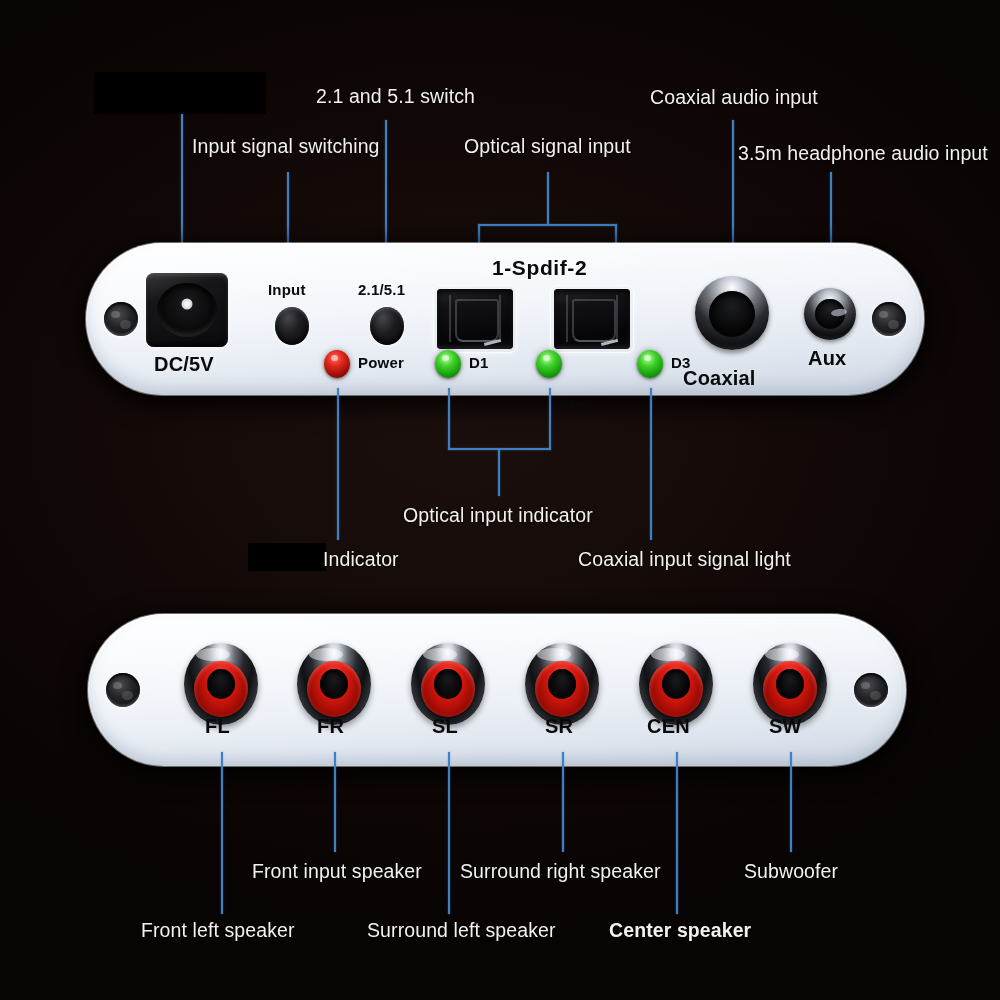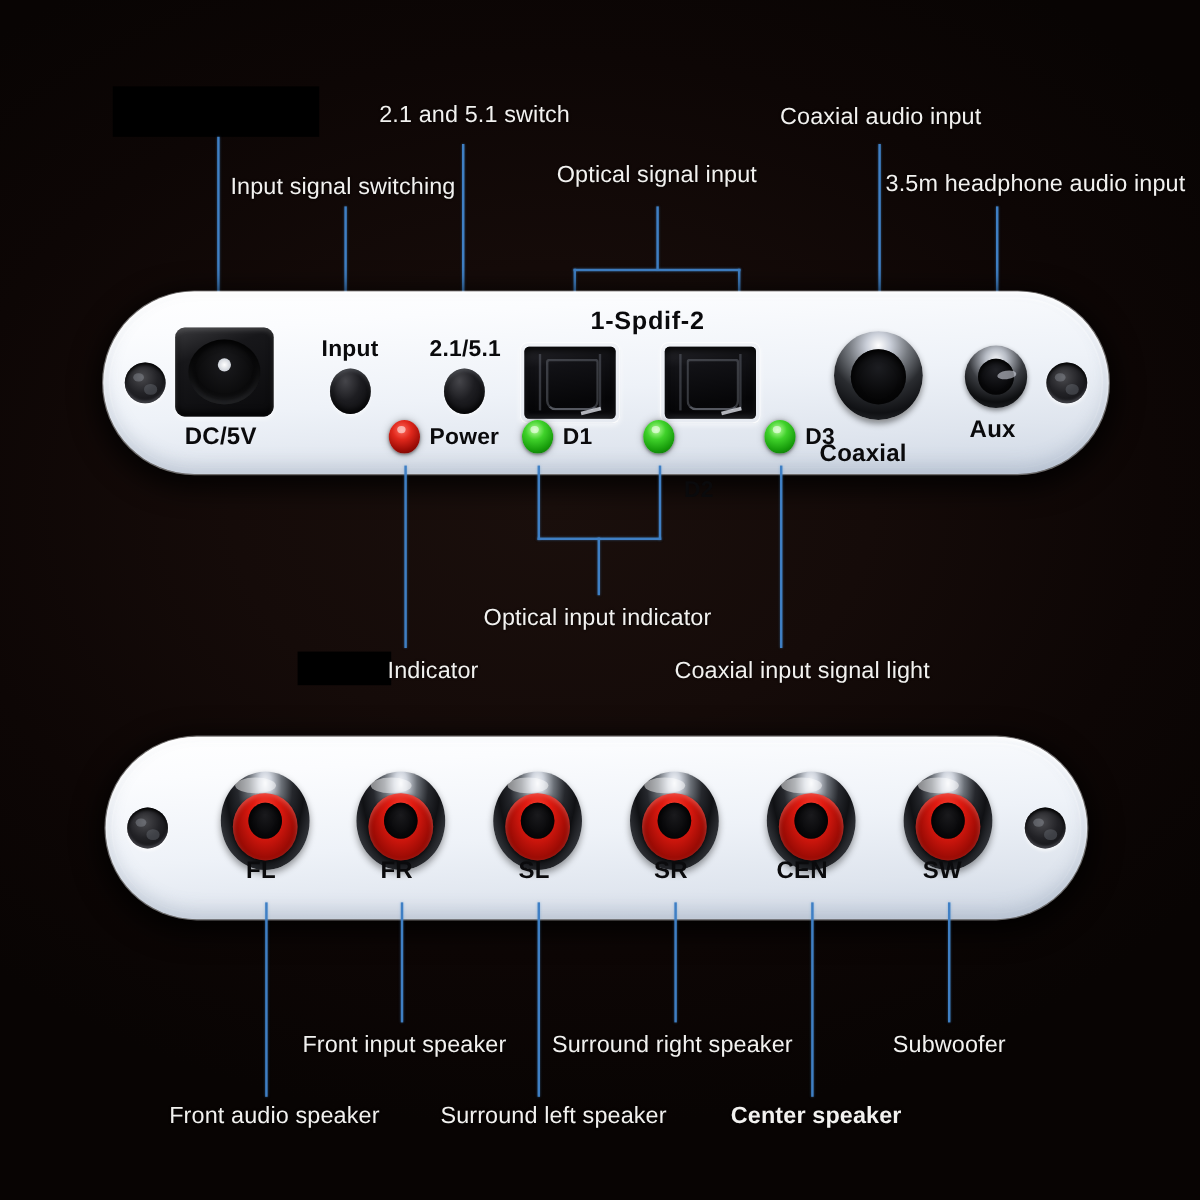--- a/index.html
+++ b/index.html
@@ -213,21 +213,21 @@
   
   .silk{
     position:absolute;
     color:#0a0a0c;
     font-family:"Liberation Sans", sans-serif;
     font-weight:bold;
     font-size:20px;
     white-space:nowrap;
     letter-spacing:.2px;
   }
-  .silk.sm{ font-size:19px; }
+  .silk.sm{ font-size:15px; }
   .silk.spdif{ font-size:21px; letter-spacing:.6px; }
 </style>
 </head>
 <body>
 
 <div id="stage">
 
   <div class="redact" style="left:94px;top:72px;width:172px;height:42px;"></div>
   <div class="redact" style="left:248px;top:543px;width:78px;height:28px;"></div>
 
@@ -241,21 +241,21 @@
   <div class="ln h" style="left:478px;top:224px;width:139px;"></div>
   <div class="ln v" style="left:478px;top:224px;height:62px;"></div>
   <div class="ln v" style="left:615px;top:224px;height:62px;"></div>
 
   <div class="ln v" style="left:732px;top:120px;height:150px;"></div>
 
   <div class="ln v" style="left:830px;top:172px;height:108px;"></div>
 
   <div class="lbl" style="left:316px;top:86px;">2.1 and 5.1 switch</div>
   <div class="lbl" style="left:650px;top:87px;">Coaxial audio input</div>
-  <div class="lbl" style="left:192px;top:146px;">Input signal switching</div>
+  <div class="lbl" style="left:192px;top:136px;">Input signal switching</div>
   <div class="lbl" style="left:464px;top:136px;">Optical signal input</div>
   <div class="lbl" style="left:738px;top:143px;">3.5m headphone audio input</div>
 
   <div class="panel" style="left:86px;top:243px;width:838px;height:152px;">
 
     <div class="screw" style="left:18px;top:59px;"></div>
     <div class="screw" style="right:18px;top:59px;"></div>
 
     <div class="dcjack" style="left:60px;top:30px;">
       <div class="bowl"></div>
@@ -307,21 +307,21 @@
 
   <div class="ln v" style="left:448px;top:388px;height:62px;"></div>
   <div class="ln v" style="left:549px;top:388px;height:62px;"></div>
   <div class="ln h" style="left:448px;top:448px;width:103px;"></div>
   <div class="ln v" style="left:498px;top:448px;height:48px;"></div>
 
   <div class="ln v" style="left:650px;top:388px;height:152px;"></div>
 
   <div class="lbl" style="left:403px;top:505px;">Optical input indicator</div>
   <div class="lbl" style="left:323px;top:549px;">Indicator</div>
-  <div class="lbl" style="left:562px;top:549px;">Coaxial input signal light</div>
+  <div class="lbl" style="left:578px;top:549px;">Coaxial input signal light</div>
 
   <div class="panel" style="left:88px;top:614px;width:818px;height:152px;">
 
     <div class="screw" style="left:18px;top:59px;"></div>
     <div class="screw" style="right:18px;top:59px;"></div>
 
     <div class="rca" style="left:96px;top:29px;">
       <div class="gl"></div>
         <div class="ring"></div>
         <div class="hole"></div>
@@ -368,17 +368,17 @@
   <div class="ln v" style="left:334px;top:752px;height:100px;"></div>
   <div class="ln v" style="left:448px;top:752px;height:162px;"></div>
   <div class="ln v" style="left:562px;top:752px;height:100px;"></div>
   <div class="ln v" style="left:676px;top:752px;height:162px;"></div>
   <div class="ln v" style="left:790px;top:752px;height:100px;"></div>
 
   <div class="lbl" style="left:252px;top:861px;">Front input speaker</div>
   <div class="lbl" style="left:460px;top:861px;">Surround right speaker</div>
   <div class="lbl" style="left:744px;top:861px;">Subwoofer</div>
 
-  <div class="lbl" style="left:141px;top:920px;">Front audio speaker</div>
+  <div class="lbl" style="left:141px;top:920px;">Front left speaker</div>
   <div class="lbl" style="left:367px;top:920px;">Surround left speaker</div>
   <div class="lbl" style="left:609px;top:920px;font-weight:bold;">Center speaker</div>
 
 </div>
 
 </body></html>

